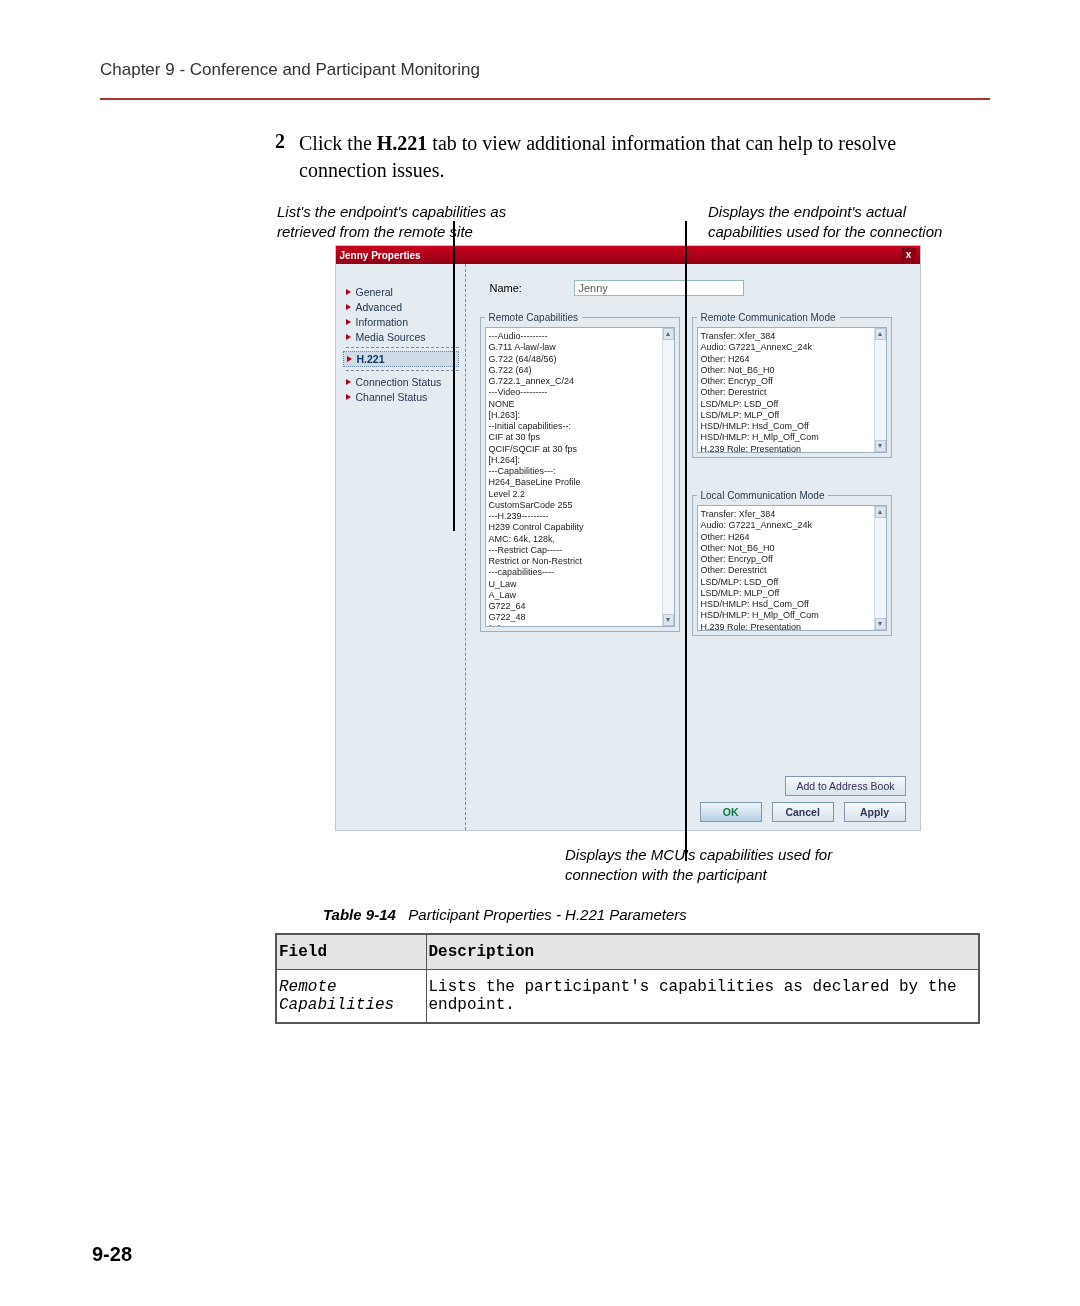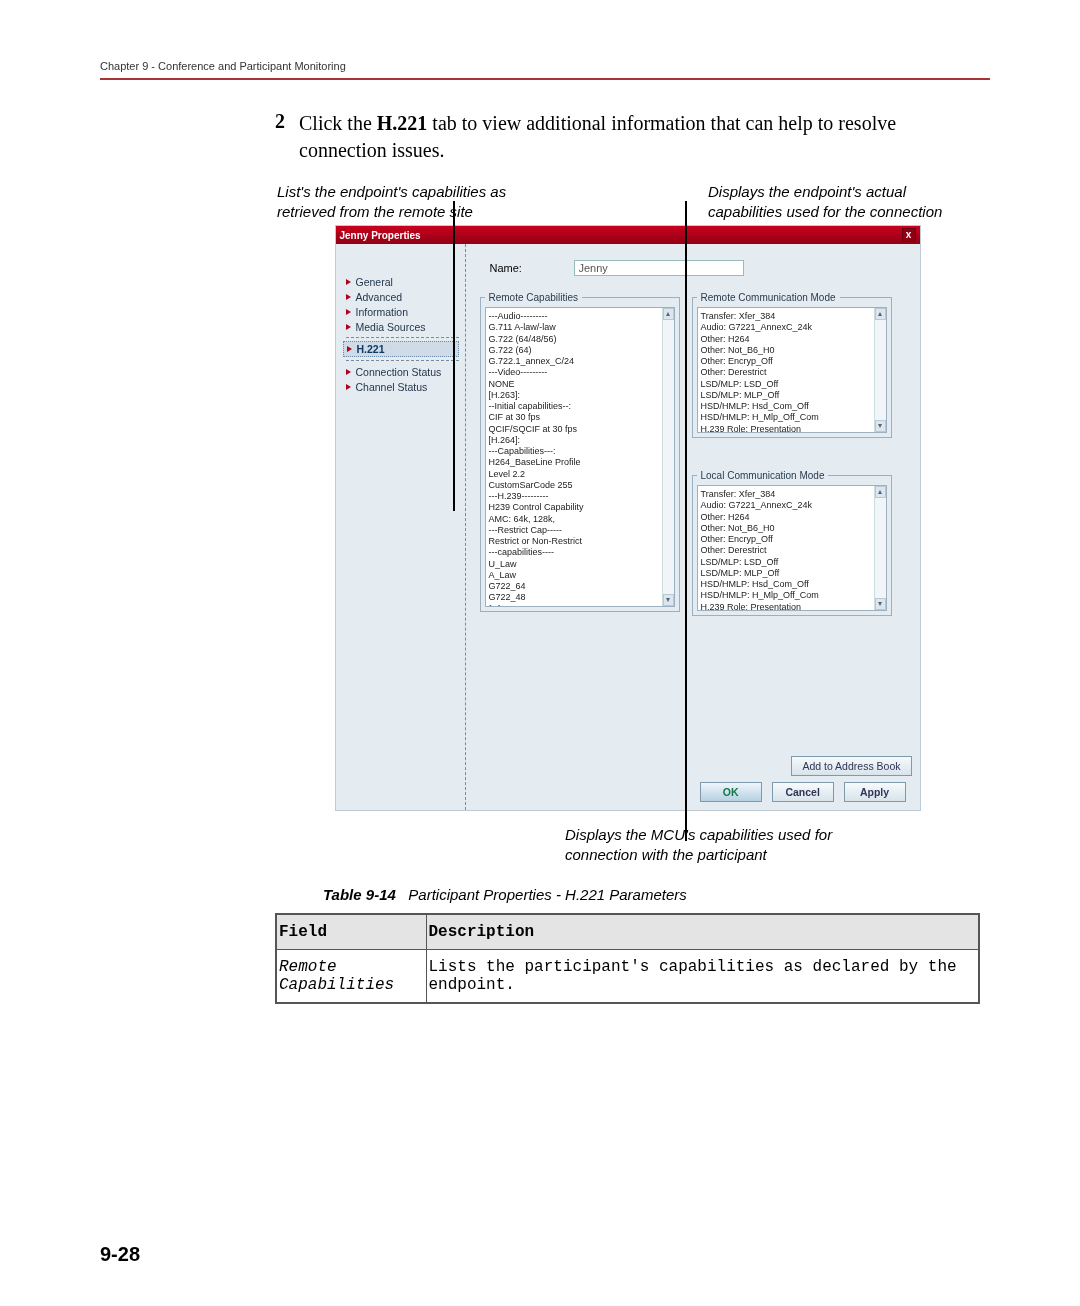--- a/index.html
+++ b/index.html
@@ -12,23 +12,23 @@
     font-size: 14px;
     color: #000;
   }
   .page {
     padding: 60px 90px 30px 100px;
     width: 100%;
     height: 100%;
     position: relative;
   }
   .chapter-header {
-    font-size: 11px;
+    font-size: 17px;
     color: #333;
-    margin-bottom: 6px;
+    margin-bottom: 18px;
   }
   .rule {
     border: none;
     border-top: 2px solid #a33;
     margin-bottom: 30px;
   }
   .body-indent {
     margin-left: 175px;
     margin-right: 10px;
     position: relative;
@@ -52,21 +52,21 @@
     padding: 0 4px;
   }
   .close-x { width:14px; height:14px; background:#8e0013; border:1px solid #6a0010; color:#fff; font-size:10px; line-height:12px; text-align:center; }
 
   .dialog-body { display:flex; height: calc(100% - 18px); }
 
   .sidebar {
     width: 130px;
     border-right: 1px dashed #7a8a99;
     background:#e4ecf2;
-    padding: 30px 6px 6px 10px;
+    padding: 20px 6px 6px 10px;
     font-size: 10.5px;
   }
   .sidebar-item { display:flex; align-items:center; gap:5px; padding:1.5px 0; color:#24364c; cursor:pointer; }
   .sidebar-item.selected { background:#cfdbe6; font-weight:bold; color:#103a63; border:1px dotted #6a89a6; padding:1px 3px; margin-left:-3px;}
   .arrow-ico {
     width:0;height:0;border-top:3px solid transparent;border-bottom:3px solid transparent;border-left:5px solid #b30019;display:inline-block;
   }
   .sep-dash { border-top:1px dashed #7a8a99; margin:3px 0 3px 0; }
 
   .maincol { flex:1; padding: 16px 14px 11px 14px; position: relative; background:#e4ecf2; }
@@ -95,21 +95,21 @@
     border-left:1px solid #cdd;
   }
   .scrollbox .scrollbar .btn-t, .scrollbox .scrollbar .btn-b {
     position:absolute; left:0; right:0; height:12px; background:#dde6ee; border:1px solid #b8c8d5;
     font-size:8px; text-align:center; line-height:10px; color:#567;
   }
   .scrollbox .scrollbar .btn-t { top:0; }
   .scrollbox .scrollbar .btn-b { bottom:0; }
 
   .btnbar {
-    position:absolute; right:8px; bottom:34px;
+    position:absolute; right:14px; bottom:34px;
   }
   .btn {
     display:inline-block; min-width:110px; text-align:center; font-size:10.5px;
     padding:3px 10px; border:1px solid #7f99ad; background:linear-gradient(#f6fafc,#d8e3eb);
     color:#335; margin-left:6px;
   }
   .okrow {
     position:absolute; right:14px; bottom:8px;
   }
   .btn.small { min-width:62px; font-size:10.5px; padding:3px 10px;font-weight:bold; }
@@ -127,21 +127,21 @@
   table.params {
     border-collapse: collapse; width: 100%; font-size:16px;
     border: 2px solid #555;
   }
   table.params th, table.params td {
     border:1px solid #555; padding:8px 2px; text-align:left; vertical-align:top;font-family:Liberation Mono, monospace;
   }
   table.params th { background:#e4e4e4; font-weight:bold; }
   table.params td.fld { font-style: italic; width: 150px;}
 
-  .page-num { position:absolute; bottom:40px; left:100px; font-weight:bold; font-size:20px; }
+  .page-num { position:absolute; bottom:40px; left:92px; font-weight:bold; font-size:20px; }
 </style>
 </head>
 <body>
 
 <div class="page">
 
   <div class="chapter-header">Chapter 9 - Conference and Participant Monitoring</div>
   <hr class="rule">
 
   <div class="body-indent">

